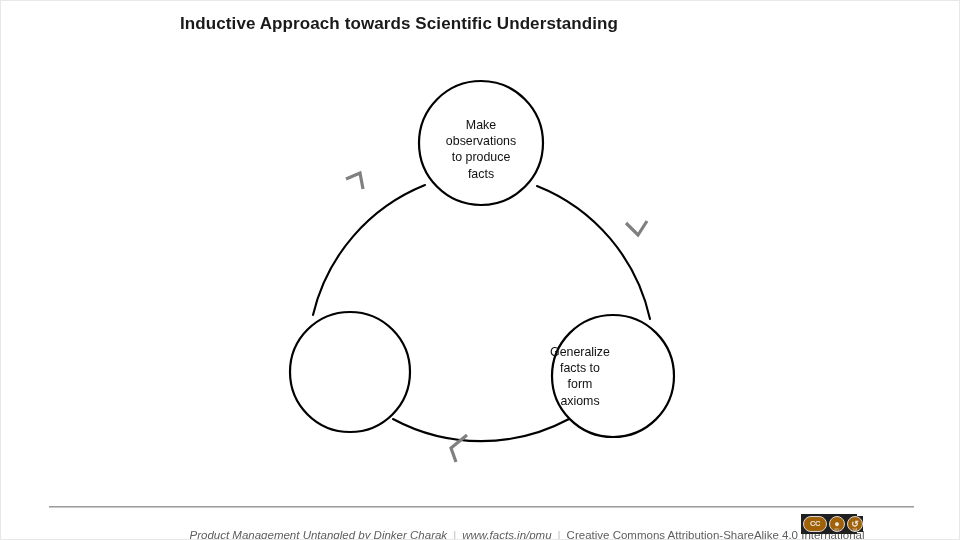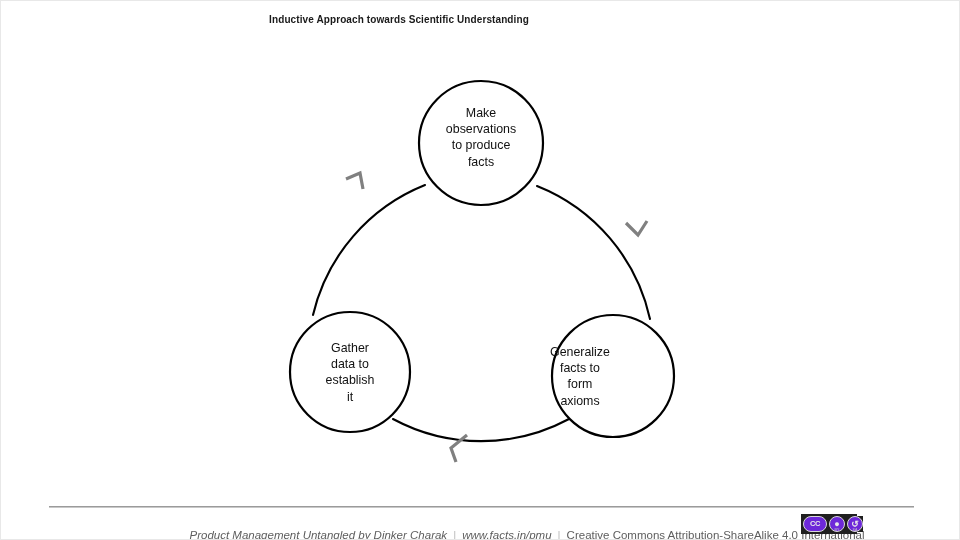--- a/index.html
+++ b/index.html
@@ -18,41 +18,41 @@
     border: 1px solid #e8e8e8;
     box-sizing: border-box;
     overflow: hidden;
   }
   #title {
     position: absolute;
     top: 13px;
     left: 0;
     width: 796px;
     text-align: center;
-    font-size: 10px;
+    font-size: 17px;
     font-weight: bold;
     color: #1a1a1a;
     letter-spacing: 0.1px;
   }
   #diagram {
     position: absolute;
     top: 0;
     left: 0;
   }
   .node-text {
     position: absolute;
     text-align: center;
     font-size: 12.4px;
     line-height: 16.2px;
     color: #111111;
     transform: translate(-50%, -50%);
     white-space: pre-line;
     pointer-events: none;
   }
-  #node-top-label   { left: 480px; top: 136px; width: 108px; }
+  #node-top-label   { left: 480px; top: 148px; width: 108px; }
   #node-right-label { left: 579px; top: 375px; width: 108px; }
   #node-left-label  { left: 349px; top: 371px; width: 106px; }
 
   #footer-rule {
     position: absolute;
     left: 48px;
     top: 505px;
     width: 865px;
     height: 2px;
     background: linear-gradient(to bottom, #9b9b9b 0 1px, #c8c8c8 1px 2px);
@@ -93,21 +93,21 @@
   }
   .cc-chip {
     position: relative;
     background: #1f1f1f;
     display: flex;
     align-items: center;
     justify-content: center;
   }
   .cc-mark {
     border-radius: 50%;
-    background: #6d28d9;
+    background: #a16207;
     border: 1.6px solid #d8d8d8;
     color: #e8e8e8;
     display: flex;
     align-items: center;
     justify-content: center;
     font-size: 8px;
     font-weight: bold;
     line-height: 1;
     text-align: right;
   }
@@ -151,24 +151,20 @@
   </svg>
 
   <div class="node-text" id="node-top-label">Make
 observations
 to produce
 facts</div>
   <div class="node-text" id="node-right-label">Generalize
 facts  to
 form
 axioms</div>
-  <div class="node-text" id="node-left-label">Gather
-data to
-establish
-it</div>
 
   <div id="footer-rule"></div>
 
   <div id="footer">
     <span class="seg ital">Product Management Untangled by Dinker Charak</span>
     <span class="sep">|</span>
     <span class="seg ital">www.facts.in/pmu</span>
     <span class="sep">|</span>
     <span class="seg">Creative Commons Attribution-ShareAlike 4.0 International</span>
   </div>

